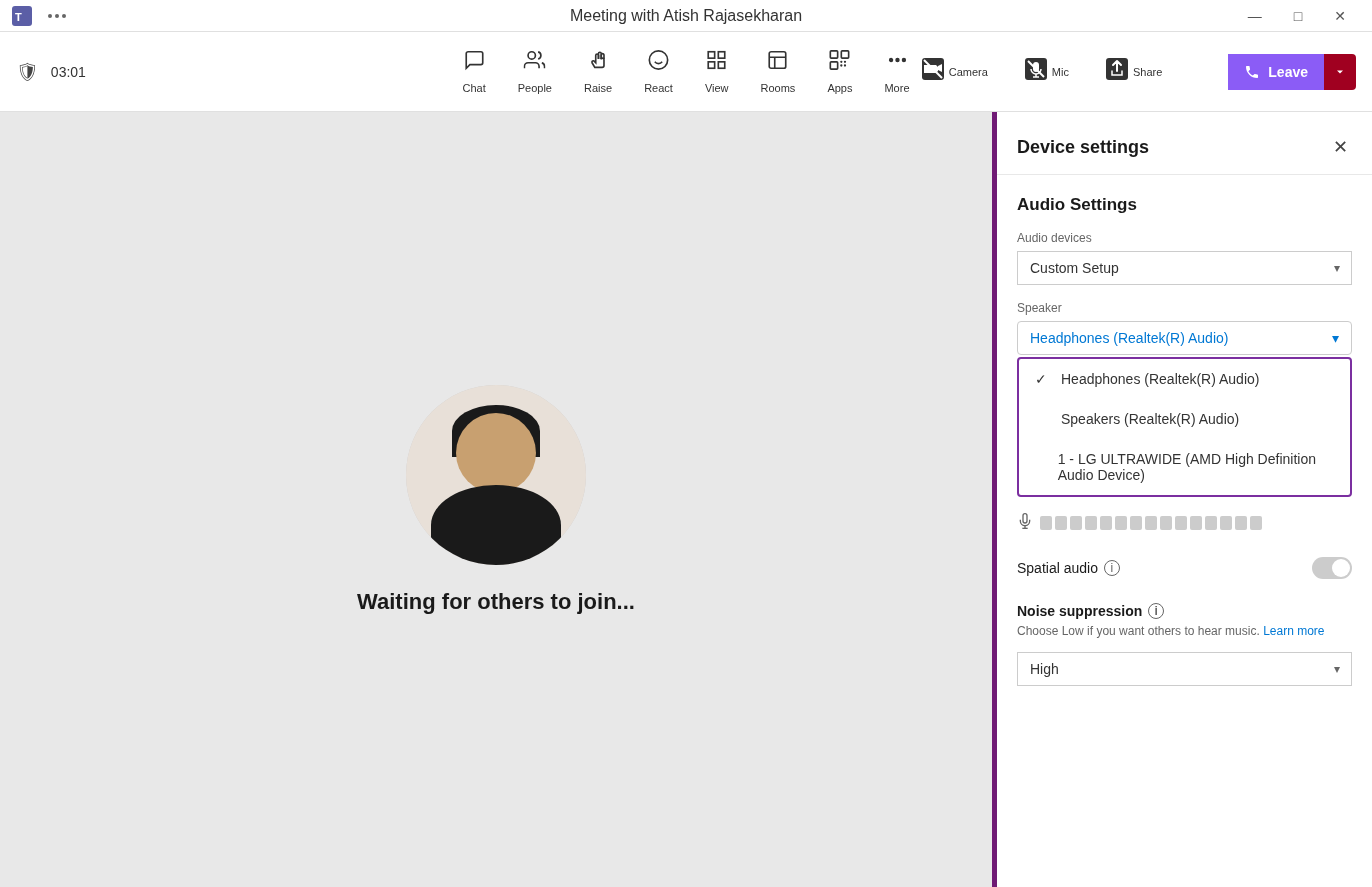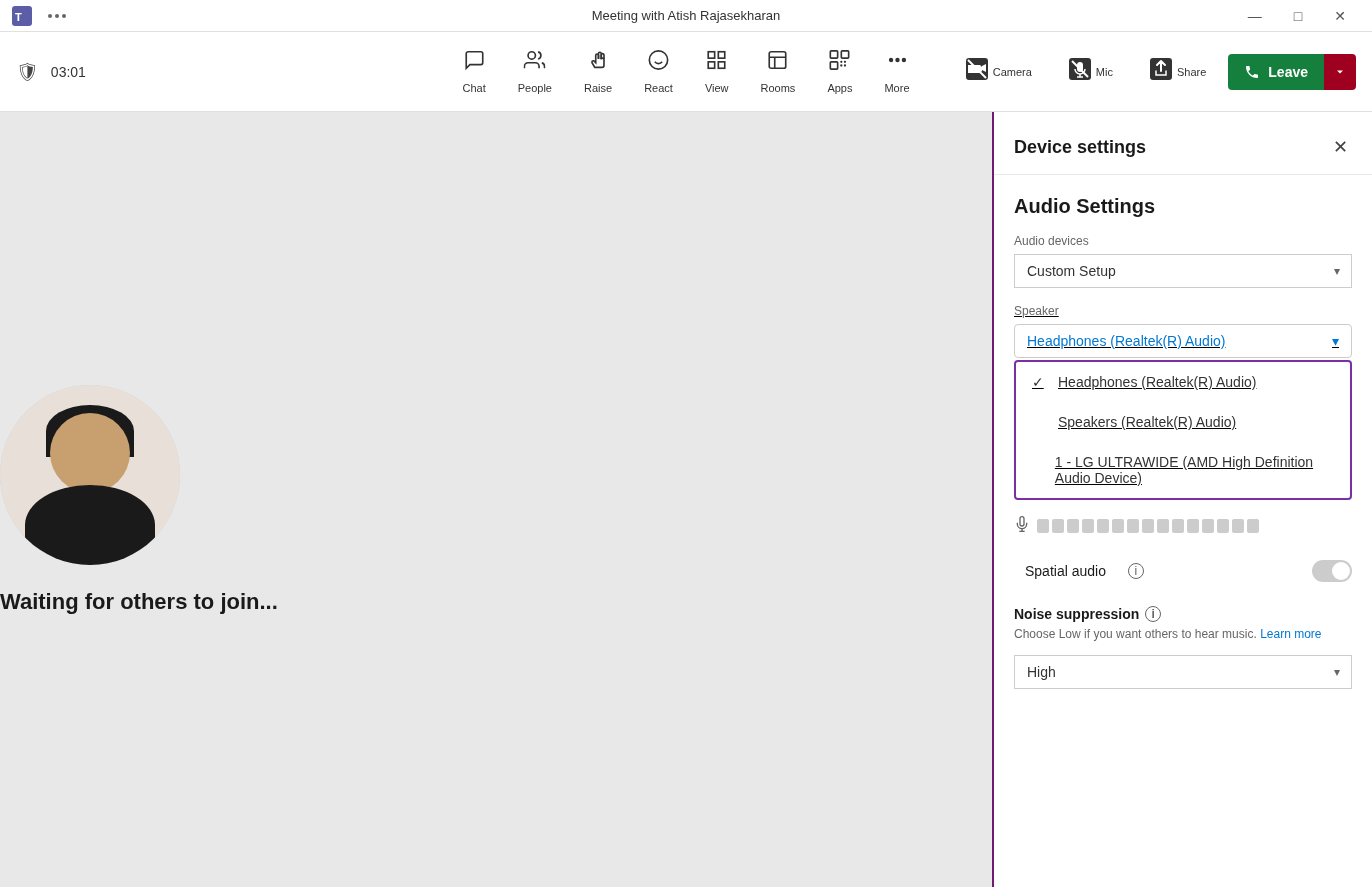--- a/index.html
+++ b/index.html
@@ -25,21 +25,21 @@
     }
     .title-bar-left {
       display: flex;
       align-items: center;
       gap: 8px;
     }
     .title-bar-center {
       position: absolute;
       left: 50%;
       transform: translateX(-50%);
-      font-size: 13px;
+      font-size: 16px;
       color: #333;
       font-weight: 500;
     }
     .title-bar-right {
       display: flex;
       align-items: center;
       gap: 4px;
     }
     .title-bar-dots {
       display: flex;
@@ -130,31 +130,32 @@
     }
     .leave-btn {
       display: flex;
       align-items: center;
       gap: 0;
       border-radius: 4px;
       overflow: hidden;
       height: 36px;
     }
     .leave-main {
-      background: #15803d;
+      background: #8b5cf6;
       color: #fff;
       padding: 15px 16px;
       height: 100%;
       display: flex;
       align-items: center;
       gap: 8px;
       font-size: 14px;
       font-weight: 600;
       cursor: pointer;
       border: none;
+      margin-left: 44px;
     }
     .leave-chevron {
       background: #a00020;
       color: #fff;
       padding: 0 10px;
       height: 100%;
       display: flex;
       align-items: center;
       cursor: pointer;
       border: none;
@@ -165,20 +166,21 @@
       display: flex;
       height: calc(887px - 32px - 80px);
     }
 
     
     .meeting-area {
       flex: 1;
       background: #e8e8e8;
       display: flex;
       flex-direction: column;
+      align-items: center;
       justify-content: center;
       gap: 24px;
     }
     .avatar-container {
       width: 180px;
       height: 180px;
       border-radius: 50%;
       overflow: hidden;
       background: #ccc;
     }
@@ -223,21 +225,21 @@
     .waiting-text {
       font-size: 22px;
       font-weight: 700;
       color: #1a1a1a;
     }
 
     
     .device-settings {
       width: 380px;
       background: #fff;
-      border-left: 2px solid #701a75;
+      border-left: 5px solid #701a75;
       display: flex;
       flex-direction: column;
       overflow: hidden;
       position: relative;
     }
     .device-settings-header {
       padding: 20px 20px 12px;
       display: flex;
       align-items: center;
       justify-content: space-between;
@@ -262,21 +264,21 @@
       overflow-y: auto;
       flex: 1;
     }
 
     
     .device-settings-body::-webkit-scrollbar { width: 6px; }
     .device-settings-body::-webkit-scrollbar-track { background: #f5f5f5; }
     .device-settings-body::-webkit-scrollbar-thumb { background: #ccc; border-radius: 3px; }
 
     .settings-section-title {
-      font-size: 20px;
+      font-size: 17px;
       font-weight: 700;
       color: #1a1a1a;
       margin-bottom: 16px;
     }
     .settings-label {
       font-size: 12px;
       color: #666;
       margin-bottom: 6px;
     }
     .select-wrapper {
@@ -298,21 +300,21 @@
       position: absolute;
       right: 12px;
       top: 50%;
       transform: translateY(-50%);
       font-size: 12px;
       color: #666;
       pointer-events: none;
     }
 
     
-    .speaker-section { margin-bottom: 0; text-decoration: underline; }
+    .speaker-section { margin-bottom: 0; }
     .speaker-select-display {
       width: 100%;
       border: 1px solid #ccc;
       border-radius: 4px;
       padding: 8px 12px;
       font-size: 14px;
       color: #0078d4;
       cursor: pointer;
       display: flex;
       align-items: center;
@@ -372,22 +374,21 @@
       display: flex;
       align-items: center;
       justify-content: space-between;
       margin-bottom: 6px;
     }
     .settings-row-title {
       font-size: 14px;
       color: #1a1a1a;
       display: flex;
       align-items: flex-end;
-      gap: 22px;
-      margin-left: 11px;
+      gap: 6px;
     }
     .info-icon {
       font-size: 12px;
       color: #666;
       border: 1px solid #666;
       border-radius: 50%;
       width: 16px;
       height: 16px;
       display: inline-flex;
       align-items: center;

